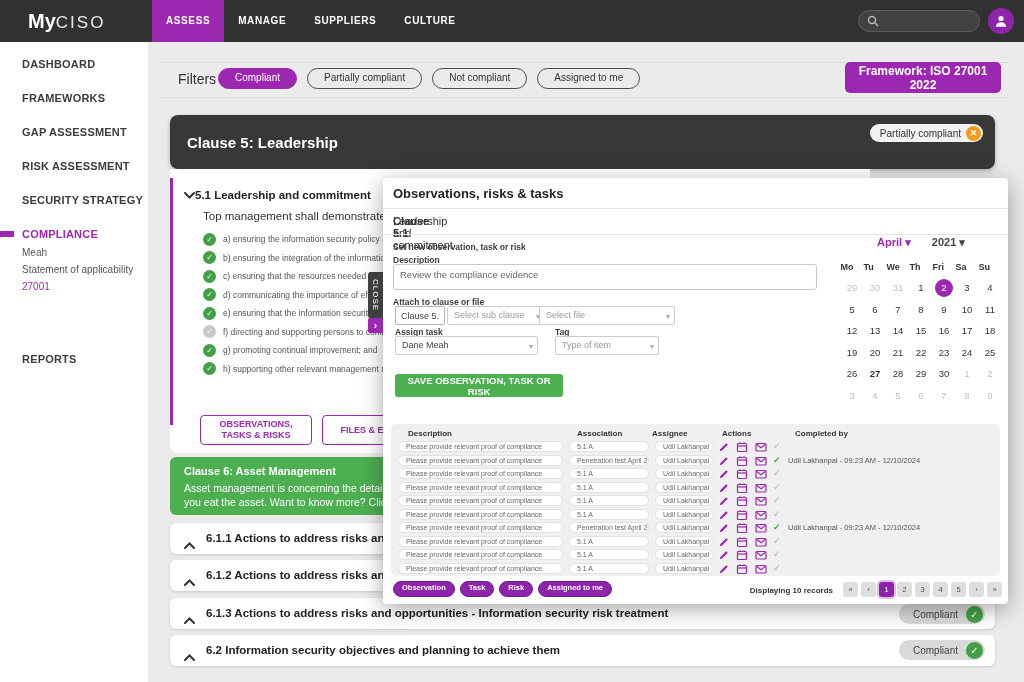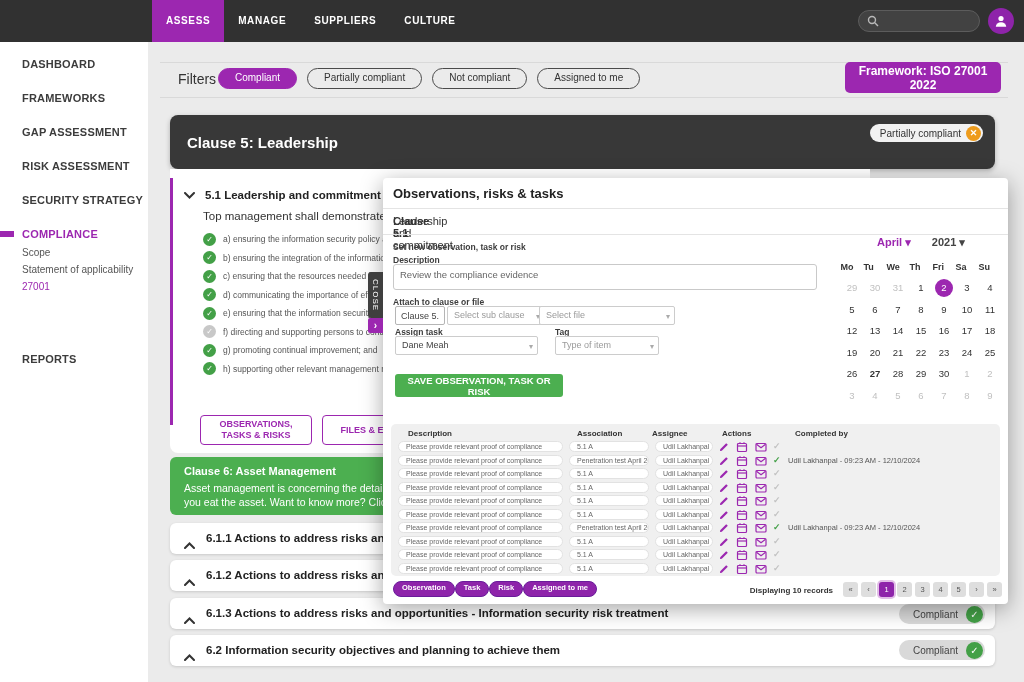--- a/index.html
+++ b/index.html
@@ -36,21 +36,21 @@
 .fpill.active{background:#9C27B0;border-color:#9C27B0;color:#fff}
 .framework-btn{position:absolute;left:845px;top:62px;width:156px;height:31px;background:#9C27B0;color:#fff;font-weight:bold;font-size:12px;border:none;border-radius:5px;cursor:pointer;font-family:inherit}
 
 .clause-card{position:absolute;left:170px;top:115px;width:825px;height:54px;background:#383838;border-radius:8px;box-shadow:0 2px 5px rgba(0,0,0,.25)}
 .clause-title{position:absolute;left:17px;top:19px;color:#fff;font-size:15px;font-weight:bold}
 .status-badge{position:absolute;right:12px;top:9px;height:18px;background:#f2f2f2;border-radius:9px;display:flex;align-items:center;padding:0 2px 0 10px;font-size:10px;color:#333;gap:5px}
 .orange-x{width:15px;height:15px;border-radius:50%;background:#EE9C1D;color:#fff;font-size:9px;line-height:15px;text-align:center;font-weight:bold;flex:none}
 
 .detail-bg{position:absolute;left:170px;top:169px;width:700px;height:284px;background:#fff;border-radius:0 0 8px 8px}
 .accent{position:absolute;left:170px;top:178px;width:3px;height:247px;background:#9C27B0}
-.d-head{position:absolute;left:184px;top:189px;display:flex;align-items:center;gap:10px}
+.d-head{position:absolute;left:184px;top:189px;display:flex;align-items:center;}
 .d-head span{font-size:11.5px;font-weight:bold;color:#222}
 .d-intro{position:absolute;left:203px;top:210px;font-size:11.5px;color:#333;white-space:nowrap}
 .checklist{position:absolute;left:203px;top:230px}
 .chk{display:flex;align-items:center;gap:7px;height:18.5px}
 .chk-ic{width:13px;height:13px;border-radius:50%;background:#43A047;color:#fff;font-size:8px;line-height:13px;text-align:center;flex:none}
 .chk.un .chk-ic{background:#c8c8c8}
 .chk-tx{font-size:8.5px;color:#555;white-space:nowrap}
 .obs-btn,.files-btn{position:absolute;top:415px;height:30px;border:1.5px solid #9C27B0;border-radius:4px;background:#fff;color:#9C27B0;font-weight:bold;font-size:9px;line-height:11px;cursor:pointer;font-family:inherit;padding:0 4px}
 .obs-btn{left:200px;width:112px}
 .files-btn{left:322px;width:120px;white-space:nowrap;overflow:hidden}
@@ -107,33 +107,36 @@
 .tp-desc{left:7px;width:165px}
 .tp-assoc{left:178px;width:80px}
 .tp-assig{left:264px;width:58px}
 .ti-pencil{left:327px;top:0}
 .ti-cal{left:345px;top:0}
 .ti-mail{left:364px;top:0}
 .tcheck{left:382px;top:0;font-size:9px;color:#c2c2c2;font-weight:bold;line-height:11px}
 .tcheck.done{color:#43A047}
 .tcompleted{left:397px;top:1px;font-size:7.5px;color:#555;white-space:nowrap}
 
-.pfoot{left:10px;top:403px;display:flex;gap:0}
+.pfoot{left:10px;top:403px;display:flex;gap:5px}
 .pfoot *{position:static}
 .ppill{height:16px;border-radius:8px;background:#8E24AA;border:1.5px solid #6A1B9A;color:#fff;font-size:7.5px;font-weight:bold;line-height:12px;padding:0 8px;cursor:pointer;white-space:nowrap}
 .p-displaying{right:175px;top:408px;font-size:8px;font-weight:bold;color:#333;white-space:nowrap}
 .pager{left:460px;top:404px;display:flex;gap:3px}
 .pager *{position:static}
 .pg{width:15px;height:15px;background:#dedede;border-radius:3px;font-size:7.5px;color:#555;text-align:center;line-height:15px;cursor:pointer}
 .pg.active{background:#8E24AA;color:#fff;box-shadow:0 0 0 2px #E1BEE7}
 </style>
 </head>
 <body>
 
 <div class="topnav">
+  <div class="logo">
+    <span class="logo-b">My</span><span class="logo-l">CISO</span>
+  </div>
   <div class="nav-tabs" id="nav-tabs">
       <div class="nav-tab active">ASSESS</div>
       <div class="nav-tab">MANAGE</div>
       <div class="nav-tab">SUPPLIERS</div>
       <div class="nav-tab">CULTURE</div>
     </div>
   <div class="search">
     <svg width="12" height="12" viewBox="0 0 12 12">
         <circle cx="5" cy="5" r="3.5" stroke="#b9b9b9" fill="none" stroke-width="1.4"></circle>
         <line x1="7.8" y1="7.8" x2="11" y2="11" stroke="#b9b9b9" stroke-width="1.4"></line>
@@ -148,21 +151,21 @@
   </div>
 </div>
 
 <div class="sidebar" id="sidebar">
     <div class="sb-item sb-main">DASHBOARD</div>
     <div class="sb-item sb-main">FRAMEWORKS</div>
     <div class="sb-item sb-main">GAP ASSESSMENT</div>
     <div class="sb-item sb-main">RISK ASSESSMENT</div>
     <div class="sb-item sb-main">SECURITY STRATEGY</div>
     <div class="sb-item sb-main active tight">COMPLIANCE<span class="sb-bar"></span></div>
-    <div class="sb-item sb-sub">Scope</div>
+    <div class="sb-item sb-sub">Meah</div>
     <div class="sb-item sb-sub">Statement of applicability</div>
     <div class="sb-item sb-sub active">27001</div>
     <div class="sb-item sb-main sb-gap">REPORTS</div>
   </div>
 
 <div class="rule r1"></div>
 <div class="rule r2"></div>
 <div class="filters-label">Filters</div>
 <div class="filter-pills" id="filter-pills">
     <div class="fpill active">Compliant</div>

